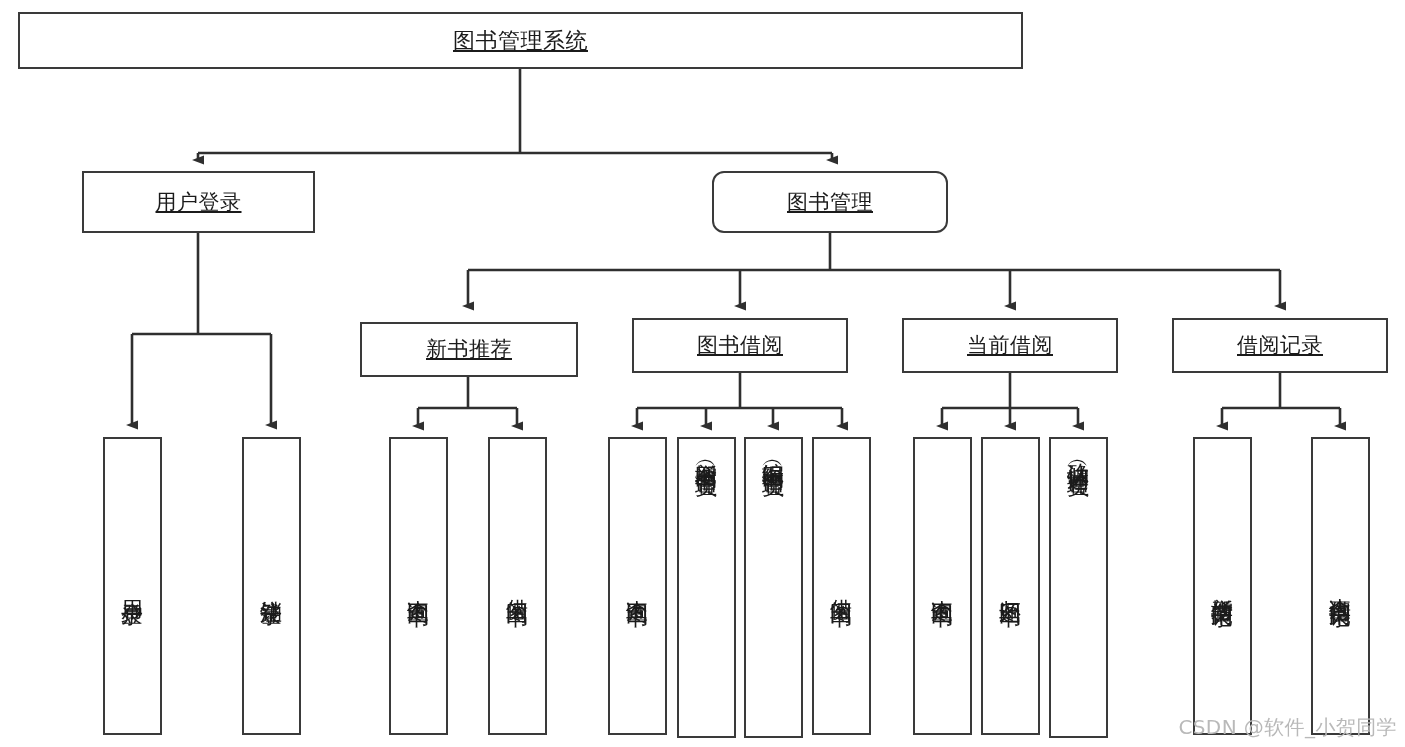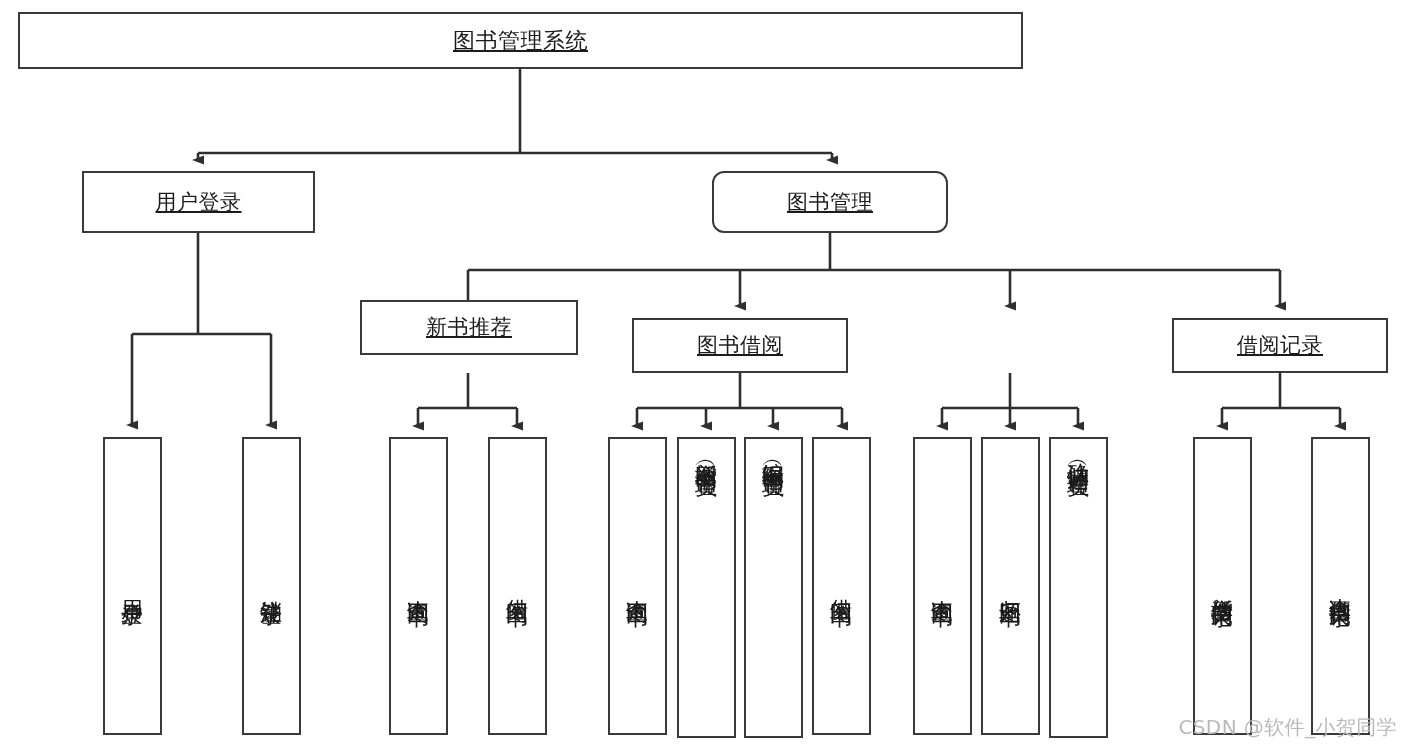--- a/index.html
+++ b/index.html
@@ -139,26 +139,29 @@
     <span class="label">图书管理系统</span>
   </div>
 
   <div class="node horizontal" style="left:82px; top:171px; width:233px; height:62px;">
     <span class="label">用户登录</span>
   </div>
   <div class="node horizontal" style="left:712px; top:171px; width:236px; height:62px;border-radius:12px;">
     <span class="label">图书管理</span>
   </div>
 
-  <div class="node horizontal" style="left:360px; top:300px; width:218px; height:55px;">
+  <div class="node horizontal" style="left:360px; top:322px; width:218px; height:55px;">
     <span class="label">新书推荐</span>
   </div>
   <div class="node horizontal" style="left:632px; top:318px; width:216px; height:55px;">
     <span class="label">图书借阅</span>
   </div>
+  <div class="node horizontal" style="left:902px; top:318px; width:216px; height:55px;">
+    <span class="label">当前借阅</span>
+  </div>
   <div class="node horizontal" style="left:1172px; top:318px; width:216px; height:55px;">
     <span class="label">借阅记录</span>
   </div>
 
   <div class="node vertical centered" style="left:103px; top:437px; width:59px; height:298px;">
     <span class="label">用户登录</span>
   </div>
   <div class="node vertical centered" style="left:242px; top:437px; width:59px; height:298px;">
     <span class="label">注销登录</span>
   </div>

